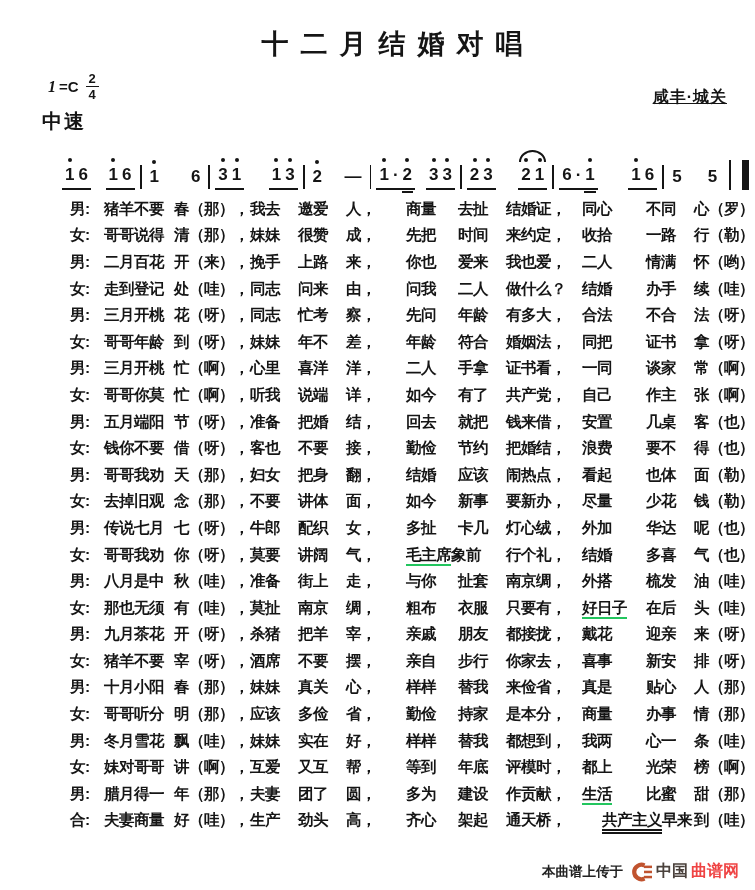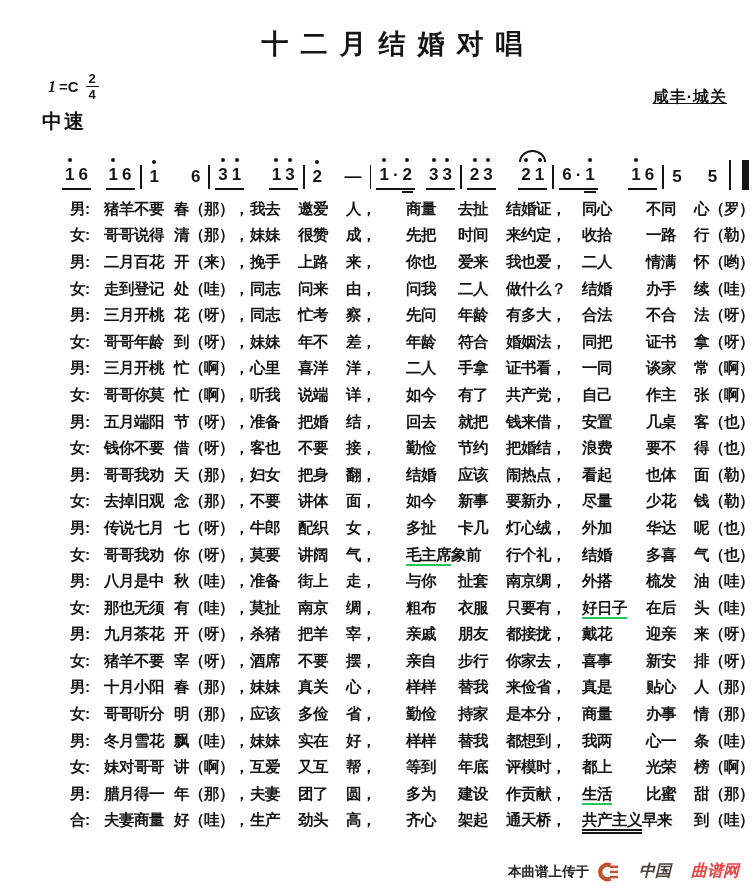--- a/index.html
+++ b/index.html
@@ -81,21 +81,21 @@
   }
   .lcell{overflow:visible;letter-spacing:-0.5px;}
   .ul{border-bottom:2px solid #22c55e;padding-bottom:1px;}
   .ul2{border-bottom:5px double #151515;padding-bottom:1px;}
   
   .footer{
     position:absolute;bottom:8px;right:16px;
     display:flex;align-items:center;gap:8px;
     font-size:13.5px;color:#222;font-weight:bold;
   }
-  .logo{display:inline-flex;align-items:center;gap:20px;font-size:16px;font-style:italic;font-weight:bold;}
+  .logo{display:inline-flex;align-items:center;gap:3px;font-size:16px;font-weight:bold;}
   .logo .dark{color:#4a413c;}
   .logo .light{color:#ef4444;}
 </style>
 </head>
 <body>
 
 <div class="page">
 
   <h1 class="title">十二月结婚对唱</h1>
   <div class="author">咸丰·城关</div>
@@ -523,21 +523,21 @@
       <div class="lrow">
         <div class="lcell">合:</div>
         <div class="lcell">夫妻商量</div>
         <div class="lcell">好（哇），</div>
         <div class="lcell">生产</div>
         <div class="lcell">劲头</div>
         <div class="lcell">高，</div>
         <div class="lcell">齐心</div>
         <div class="lcell">架起</div>
         <div class="lcell">通天桥，</div>
-        <div class="lcell" style="grid-column: span 2;"><span class="ul2">共产主义</span>早来</div>
+        <div class="lcell" style="grid-column: span 2; margin-left: 20px;"><span class="ul2">共产主义</span>早来</div>
         <div class="lcell">到（哇）。</div>
       </div>
     </div>
 
   <div class="footer">
     <span>本曲谱上传于</span>
     <span class="logo">
       <svg width="22" height="20" viewBox="0 0 22 20">
         <path d="M13.5 3.5 A7.2 7.2 0 1 0 13.5 16.5" stroke="#c0532f" stroke-width="4.2" fill="none"></path>
         <rect x="13" y="3.6" width="8" height="2.5" fill="#c0532f"></rect>

